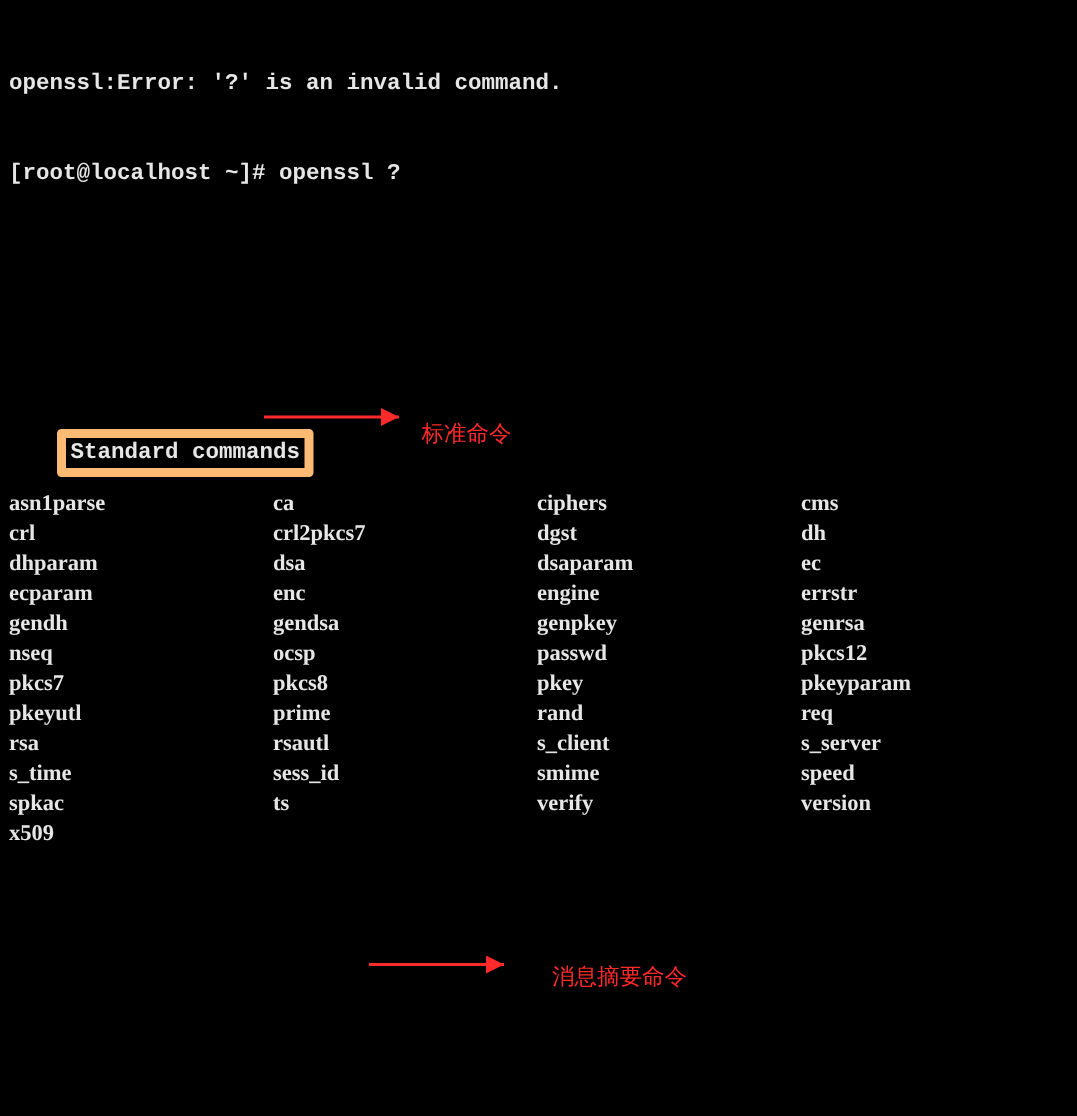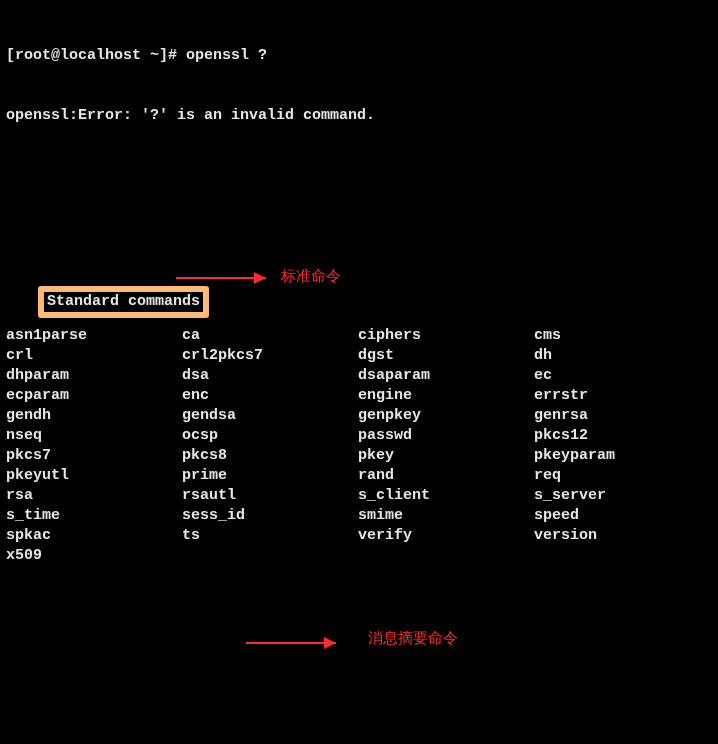--- a/index.html
+++ b/index.html
@@ -17,49 +17,50 @@
   }
   .terminal {
     padding: 6px 6px;
     position: relative;
     white-space: pre;
   }
   .cols {
     display: grid;
     grid-template-columns: 176px 176px 176px 176px;
   }
-  .cell { white-space: pre; }
+  .cell { white-space: pre; font-family: Liberation Serif, serif; }
   .red-box {
     border: 6px solid #fdba74;
     border-radius: 3px;
     padding: 0 3px;
     margin-left: -4px;
     display: inline-block;
   }
   .anno {
     position: absolute;
     color: #ff2a2a;
     font-family: Liberation Serif, serif;
     font-size: 15px;
     font-weight: normal;
     pointer-events: none;
+    margin-top: 14px;
   }
   svg.arrow {
     position: absolute;
     pointer-events: none;
   }
   .line { height: 20px; }
   .rel { position: relative; }
 </style>
 </head>
 <body>
 
 <div class="terminal">
+  <div class="line">openssl:Error: '?' is an invalid command.</div>
   <div class="line"><span>[root@localhost ~]# </span><span>openssl ?</span></div>
-  <div class="line">openssl:Error: '?' is an invalid command.</div>
   <div class="line"> </div>
 
   
   <div class="line rel">
     <span class="red-box">Standard commands</span>
     <svg class="arrow" style="left:170px; top:5px;" width="100" height="14">
       <defs>
           <marker id="ah1" markerWidth="8" markerHeight="8" refX="6" refY="3" orient="auto">
             <path d="M0,0 L6,3 L0,6 Z" fill="#ff2a2a"></path>
           </marker>

